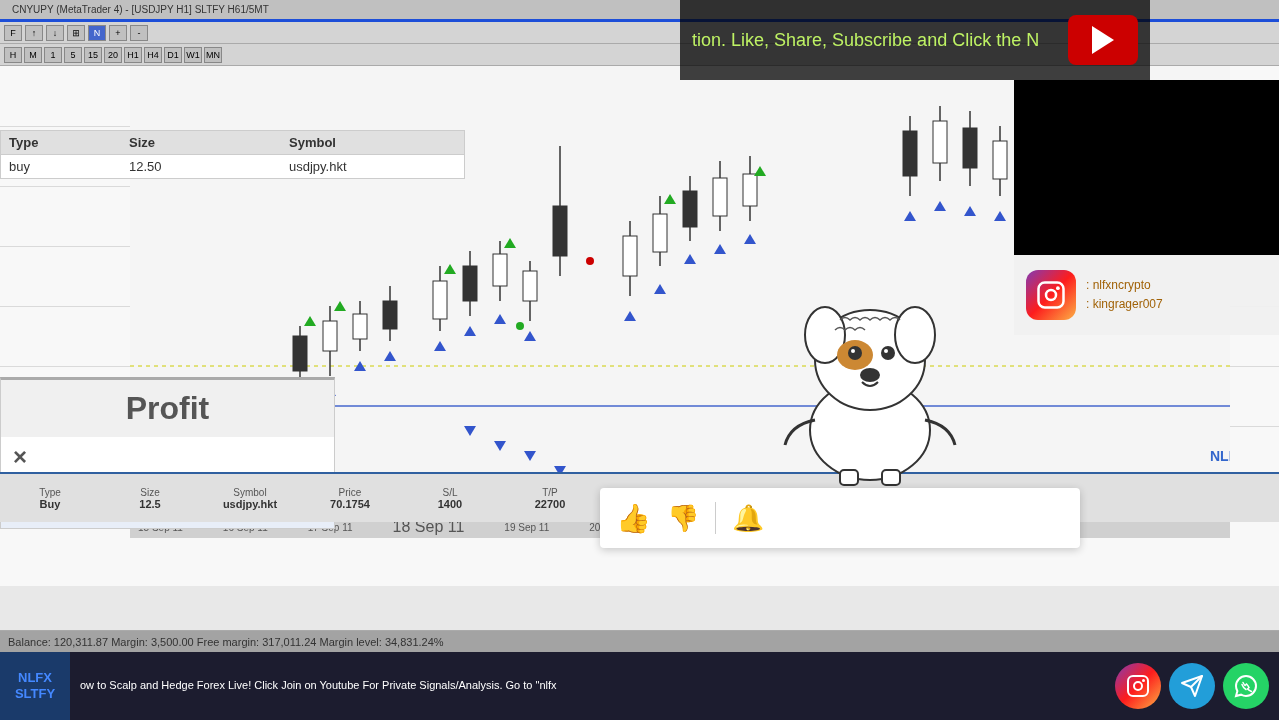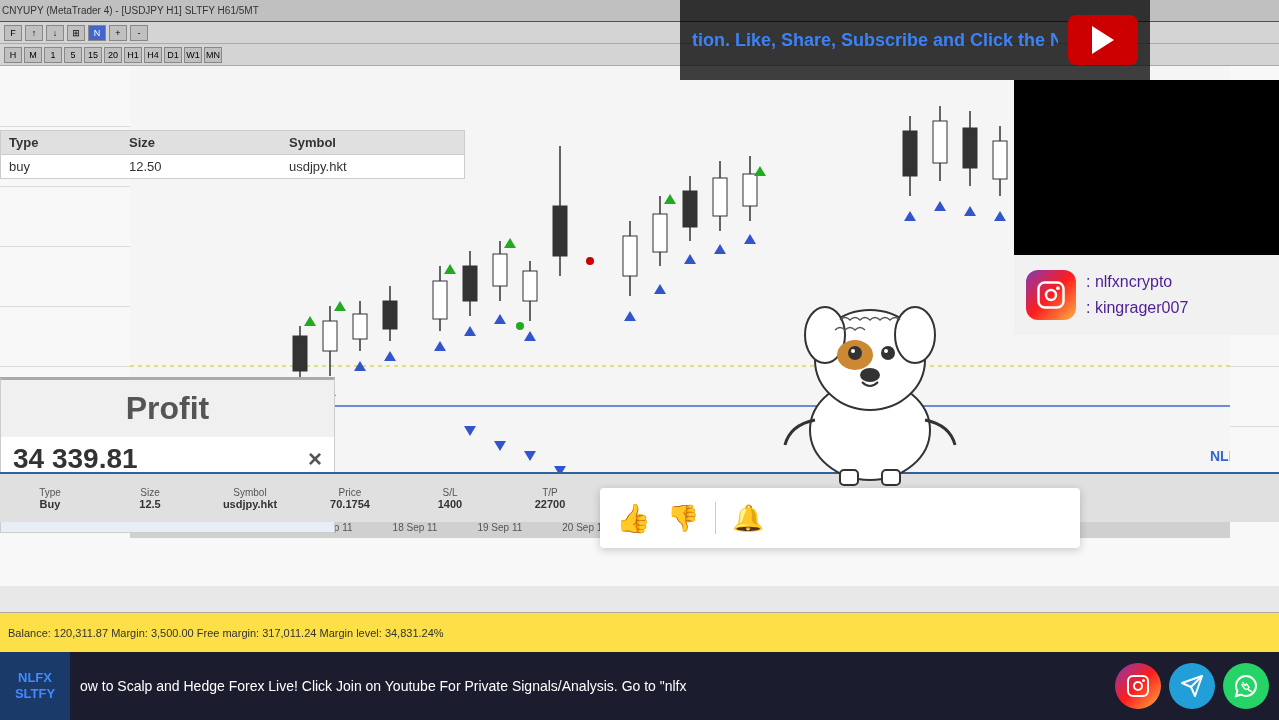--- a/index.html
+++ b/index.html
@@ -21,24 +21,24 @@
       background: #e8e8e8;
     }
 
     
     #top-toolbar {
       position: absolute;
       top: 0; left: 0;
       width: 1279px;
       height: 22px;
       background: #c0c0c0;
-      border-bottom: 1px solid #1d4ed8;
-      display: flex;
-      align-items: center;
-      padding: 0 2px;
+      border-bottom: 3px solid #1d4ed8;
+      display: flex;
+      align-items: center;
+      padding: 0 12px;
       font-size: 11px;
       color: #000;
     }
 
     
     #toolbar2 {
       position: absolute;
       top: 22px; left: 0;
       width: 1279px;
       height: 22px;
@@ -200,26 +200,25 @@
       width: 470px;
       height: 80px;
       background: rgba(0,0,0,0.75);
       display: flex;
       align-items: center;
       padding: 0 12px;
       z-index: 10;
     }
 
     #notification-text {
-      color: #3b82f6;
+      color: #bef264;
       font-size: 18px;
       flex: 1;
       white-space: nowrap;
       overflow: hidden;
-      font-weight: bold;
     }
 
     #youtube-btn {
       width: 70px;
       height: 50px;
       background: #cc0000;
       border-radius: 8px;
       display: flex;
       align-items: center;
       justify-content: center;
@@ -263,22 +262,22 @@
       border-radius: 12px;
       background: linear-gradient(135deg, #833ab4, #fd1d1d, #fcb045);
       display: flex;
       align-items: center;
       justify-content: center;
       color: white;
       font-size: 24px;
     }
 
     #ig-text {
-      color: #4c1d95;
-      font-size: 16px;
+      color: #a16207;
+      font-size: 12px;
       line-height: 1.6;
     }
 
     
     #dog-mascot {
       position: absolute;
       top: 270px; left: 750px;
       width: 240px;
       height: 220px;
       z-index: 5;
@@ -334,22 +333,22 @@
       font-size: 26px;
       color: #555;
       cursor: pointer;
     }
 
     
     #status-bar {
       position: absolute;
       bottom: 68px; left: 0;
       width: 1279px;
-      height: 40px;
-      background: #fde047;
+      height: 22px;
+      background: #a3a3a3;
       border-top: 1px solid #aaa;
       font-size: 11px;
       color: #333;
       display: flex;
       align-items: center;
       padding: 0 8px;
       overflow: hidden;
     }
 
     
@@ -376,21 +375,21 @@
       color: #4488ff;
       font-weight: bold;
       font-size: 13px;
       flex-shrink: 0;
       line-height: 1.2;
     }
 
     #bottom-ticker {
       flex: 1;
       color: white;
-      font-size: 14px;
+      font-size: 11px;
       overflow: hidden;
       padding: 0 10px;
     }
 
     .ticker-line {
       white-space: nowrap;
       overflow: hidden;
       text-overflow: ellipsis;
       line-height: 1.6;
     }
@@ -641,21 +640,21 @@
     <polygon points="400,395 406,385 394,385" fill="#3355cc"></polygon>
     <polygon points="430,410 436,400 424,400" fill="#3355cc"></polygon>
 
     <text x="1080" y="395" font-size="14" font-weight="bold" fill="#3366cc">NLFX</text>
   </svg>
 
   <div id="timeline-bar">
     <span style="font-size:10px;color:#555;">15 Sep 11</span>
     <span style="font-size:10px;color:#555;">16 Sep 11</span>
     <span style="font-size:10px;color:#555;">17 Sep 11</span>
-    <span style="font-size:10px;color:#555;">18 Sep 11</span>
+    <span style="font-size:16px;color:#555;">18 Sep 11</span>
     <span style="font-size:10px;color:#555;">19 Sep 11</span>
     <span style="font-size:10px;color:#555;">20 Sep 11</span>
     <span style="font-size:10px;color:#555;">21 Sep 11</span>
   </div>
 </div>
 
 <div id="trade-info">
   <div id="trade-info-header">
     <span class="trade-col-header">Type</span>
     <span class="trade-col-header">Size</span>
@@ -664,21 +663,20 @@
   <div id="trade-info-row">
     <span class="trade-col-value">buy</span>
     <span class="trade-col-value">12.50</span>
     <span class="trade-col-value">usdjpy.hkt</span>
   </div>
 </div>
 
 <div id="profit-panel">
   <div id="profit-label">Profit</div>
   <div id="profit-value-row">
-    <span id="profit-value">34 339.81</span>
     <span id="profit-close-btn">×</span>
   </div>
   <div id="profit-secondary">34 088.47</div>
 </div>
 
 <div id="trade-table-bar">
   <div class="trade-table-col">
     <div class="trade-table-col-header">Type</div>
     <div class="trade-table-col-value">Buy</div>
   </div>

